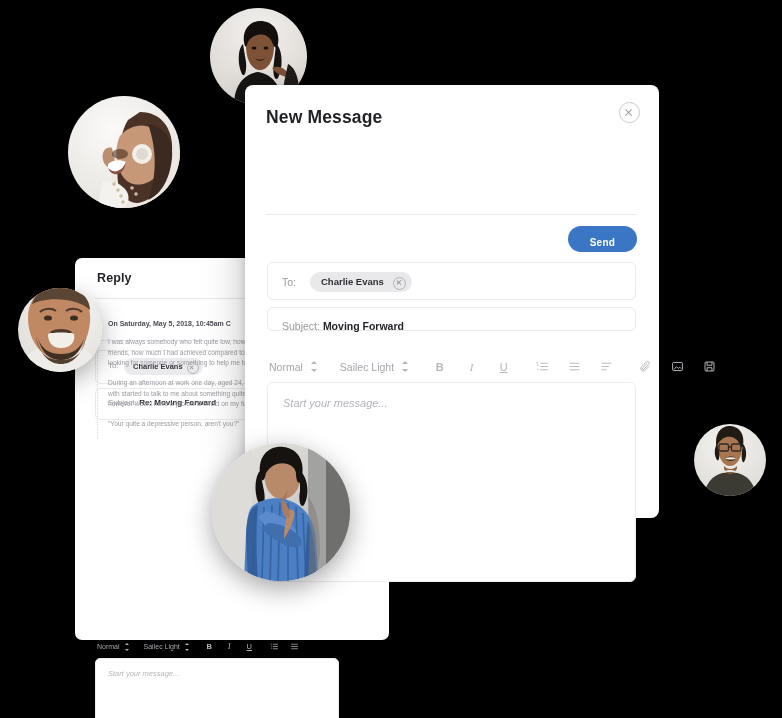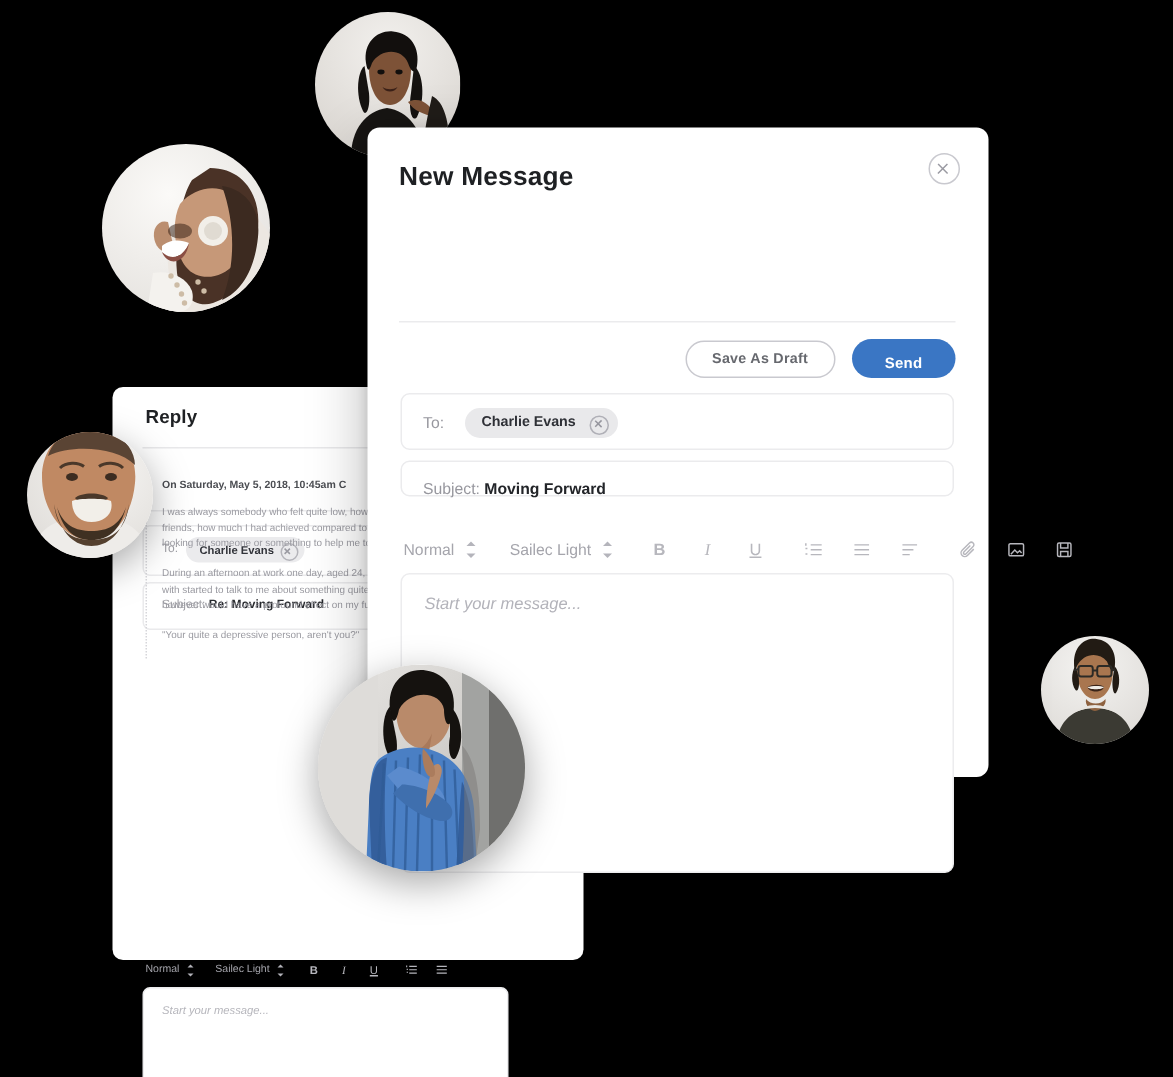--- a/index.html
+++ b/index.html
@@ -572,21 +572,20 @@
     <p>"Your quite a depressive person, aren't you?"</p>
   </div>
 </div>
 
 <div class="panel" id="new-message-panel">
   <div class="panel-title">New Message</div>
   <div class="close-btn"></div>
   <div class="title-rule"></div>
 
   <div class="btn-row">
-    <button class="btn btn-draft">Save As Draft</button>
     <button class="btn btn-send">Send</button>
   </div>
 
   <div class="nm-field to-field">
     <span class="nm-to-label">To:</span>
     <span class="nm-chip">
       <span>Charlie Evans</span>
       <span class="chip-x"></span>
     </span>
   </div>

